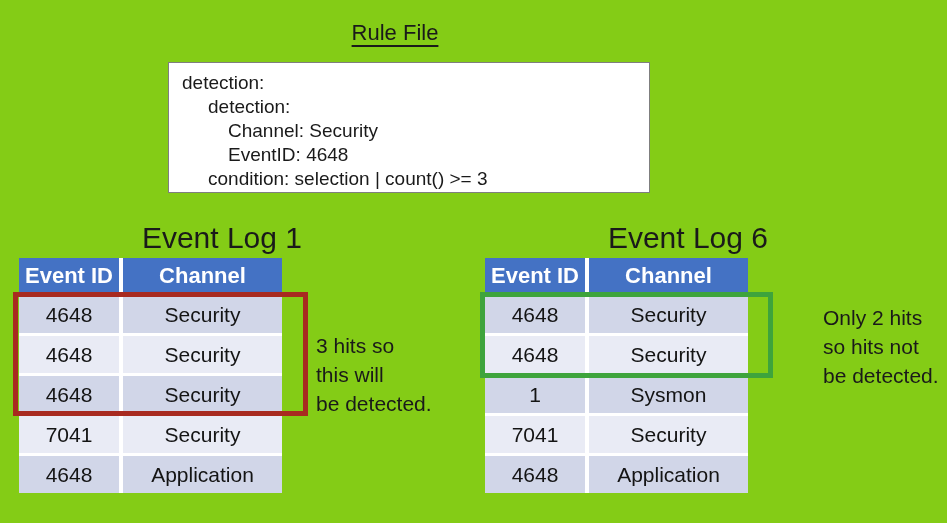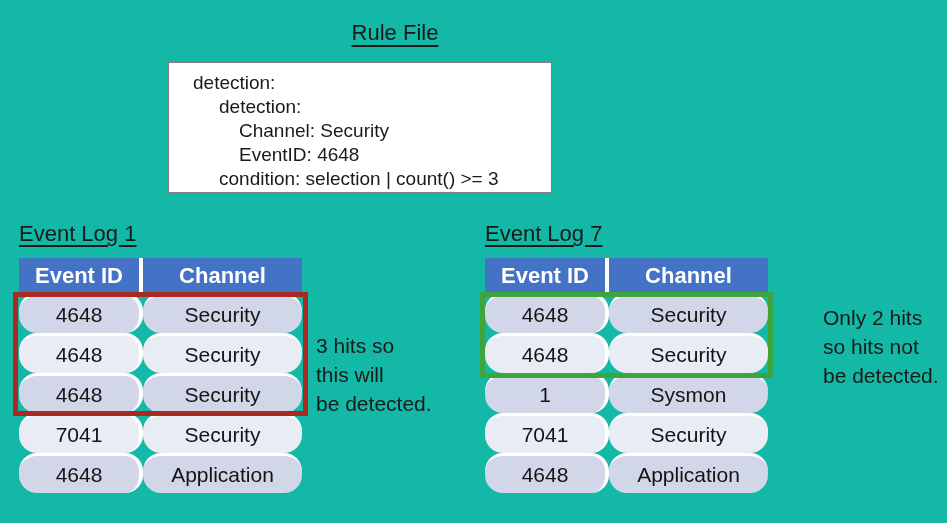--- a/index.html
+++ b/index.html
@@ -9,63 +9,62 @@
     --row-band-light: #E9EBF5;
     --red-highlight: #A82A20;
     --green-highlight: #3EA43C;
     --rule-box-border: #7F7F7F;
   }
   html, body { margin: 0; padding: 0; background: #ffffff; }
   .canvas {
     position: relative;
     width: 947px;
     height: 523px;
-    background: #14b8a6;
+    background: #84cc16;
     font-family: "Liberation Sans", "DejaVu Sans", sans-serif;
     color: #111111;
     overflow: hidden;
   }
 
   
   .rule-title {
     position: absolute;
     left: 168px; top: 20px; width: 454px;
     text-align: center;
     font-size: 22px;
     color: #1a1a1a;
     text-decoration: underline;
     text-underline-offset: 5px;
     text-decoration-thickness: 1.5px;
   }
   .rule-box {
     position: absolute;
     left: 168px; top: 62px;
-    width: 384px; height: 131px;
+    width: 482px; height: 131px;
     box-sizing: border-box;
     border: 1px solid var(--rule-box-border);
     background: #ffffff;
-    padding: 8px 0 0 24px;
+    padding: 8px 0 0 13px;
     font-size: 19px;
     line-height: 24px;
     color: #1a1a1a;
     white-space: nowrap;
   }
   .rule-line.indent-0 { padding-left: 0; }
   .rule-line.indent-1 { padding-left: 26px; }
   .rule-line.indent-2 { padding-left: 46px; }
 
   
   .log-title {
     position: absolute;
     top: 221px;
     width: 283px;
-    text-align: left;
-    font-size: 22px;
-    color: #1a1a1a;
-    text-decoration: underline;
+    text-align: right;
+    font-size: 30px;
+    color: #1a1a1a;
     text-underline-offset: 4px;
     text-decoration-thickness: 1.5px;
   }
   .log-title.t1 { left: 19px; }
   .log-title.t2 { left: 485px; }
 
   
   .log-table {
     position: absolute;
     top: 258px;
@@ -78,30 +77,29 @@
   .log-table th {
     box-sizing: border-box;
     height: 35px;
     background: var(--table-header-bg);
     color: var(--table-header-text);
     font-weight: bold;
     text-align: center;
     vertical-align: middle;
     font-size: 22px;
   }
-  .log-table th.col-id { width: 124px; border-right: 4px solid #ffffff; }
+  .log-table th.col-id { width: 104px; border-right: 4px solid #ffffff; }
   .log-table th.col-ch { width: 159px; }
   .log-table td {
     box-sizing: border-box;
     height: 40px;
     text-align: center;
     vertical-align: middle;
     border-top: 3px solid #ffffff;
     color: #141414;
-    border-radius: 18px;
   }
   .log-table td.col-id { border-right: 4px solid #ffffff; }
   .log-table tbody tr:nth-child(odd) td { background: var(--row-band-dark); }
   .log-table tbody tr:nth-child(even) td { background: var(--row-band-light); }
 
   
   .highlight {
     position: absolute;
     box-sizing: border-box;
     background: transparent;
@@ -175,21 +173,21 @@
       </tr>
     </tbody>
   </table>
   <div class="highlight red"></div>
   <div class="note n1">
     <div>3 hits so</div>
     <div>this will</div>
     <div>be detected.</div>
   </div>
 
-  <div class="log-title t2">Event Log 7</div>
+  <div class="log-title t2">Event Log 6</div>
   <table class="log-table t2">
     <thead>
       <tr>
         <th class="col-id">Event ID</th>
         <th class="col-ch">Channel</th>
       </tr>
     </thead>
     <tbody>
       <tr>
         <td class="col-id">4648</td>

